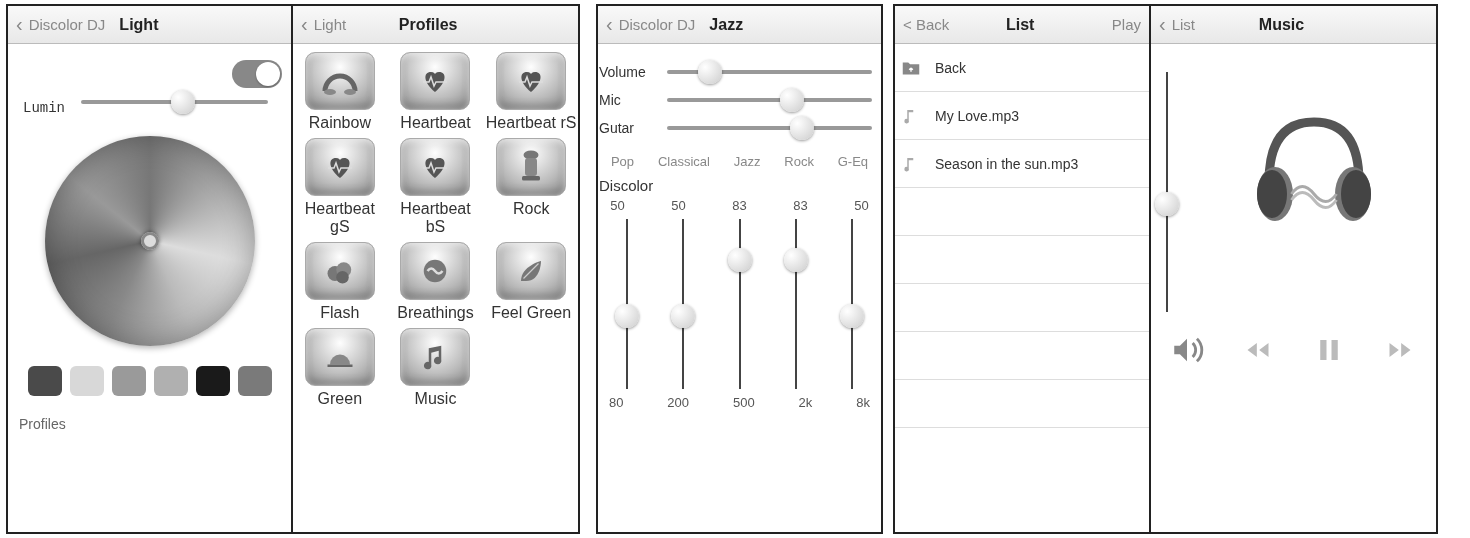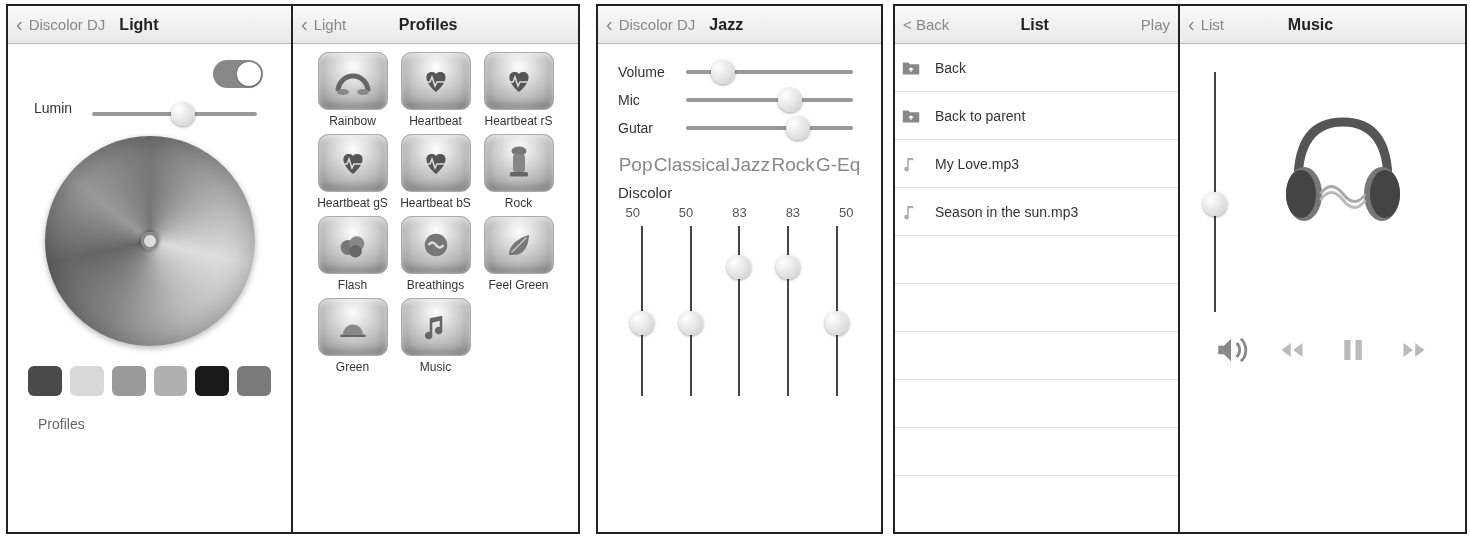--- a/index.html
+++ b/index.html
@@ -32,40 +32,40 @@
   }
   .back-chevron {
     font-size: 20px;
     color: #888;
     margin-right: 2px;
   }
   .back-label { color: #888; font-size: 15px; }
   .header-title { font-weight: bold; font-size: 16px; color: #222; flex: 1; text-align: center; }
   .header-spacer { width: 60px; }
   .header-right { color: #888; font-size: 15px; width: 50px; text-align: right; }
-  .body { flex: 1; padding: 8px 20px; overflow: hidden; }
+  .body { flex: 1; padding: 8px 1px; overflow: hidden; }
 
   
   .toggle {
     float: right;
     width: 50px; height: 28px;
     border-radius: 14px;
     background: #888;
     position: relative;
     margin: 8px 8px 12px 0;
   }
   .toggle::after {
     content: "";
     position: absolute;
     right: 2px; top: 2px;
     width: 24px; height: 24px;
     background: #fff; border-radius: 50%;
     box-shadow: 0 1px 2px rgba(0,0,0,.3);
   }
-  .lumin-row { clear: both; display: flex; align-items: flex-end; margin: 10px 6px 20px; }
+  .lumin-row { clear: both; display: flex; align-items: flex-start; margin: 10px 14px 20px; font-family: Liberation Mono, monospace; }
   .lumin-label { width: 50px; }
   .hslider { flex:1; height: 4px; background: #999; position: relative; border-radius: 2px; margin: 0 8px;}
   .hslider .thumb {
     position: absolute; top: -10px;
     width: 24px; height: 24px;
     background: radial-gradient(circle at 30% 30%, #fff, #ccc);
     border-radius: 50%;
     box-shadow: 0 1px 3px rgba(0,0,0,.4);
   }
   .colorwheel {
@@ -94,26 +94,26 @@
   .proficon {
     width:70px; height:58px;
     margin:0 auto 4px;
     border-radius:10px;
     background: radial-gradient(circle at 50% 25%, #fefefe, #bbb 60%, #888 100%);
     border:1px solid #aaa;
     display:flex; align-items:center; justify-content:center;
     color:#555;
     box-shadow: inset 0 2px 6px rgba(255,255,255,.7), inset 0 -4px 8px rgba(0,0,0,.2);
   }
-  .proflbl { font-size:12px; color:#333; }
+  .proflbl { font-size:16px; color:#333; }
 
   
   .srow { display:flex; align-items:center; margin:12px 0; }
   .slabel { width:60px; }
-  .eq-presets { display:flex; justify-content:space-around; color:#888; font-size:19px; margin:18px 0 8px;}
+  .eq-presets { display:flex; justify-content:space-around; color:#888; font-size:13px; margin:18px 0 8px;}
   .eq-title { margin:6px 0 4px; font-size:15px; }
   .eq-values, .eq-freqs { display:flex; justify-content:space-around; font-size:13px; color:#555;gap:24px;}
   .eq-sliders { display:flex; justify-content:space-around; height:170px; margin:6px 0;}
   .vslider { width:2px; background:#444; position:relative;}
   .vslider .thumb { position:absolute; left:-11px; width:24px; height:24px;
     background: radial-gradient(circle at 30% 30%, #fff, #ccc);
     border-radius:50%; box-shadow:0 1px 3px rgba(0,0,0,.4);}
 
   
   .listitem {
@@ -356,52 +356,50 @@
             <div class="vslider">
               <div class="thumb" style="top:17%"></div>
             </div>
           </div>
           <div style="display: flex; justify-content: center; flex: 1 1 0%;">
             <div class="vslider">
               <div class="thumb" style="top:50%"></div>
             </div>
           </div>
         </div>
+      <div class="eq-freqs" id="eq-freqs">
+          <span>80</span>
+          <span>200</span>
+          <span>500</span>
+          <span>2k</span>
+          <span>8k</span>
+        </div>
     </div>
   </div>
 
 </div>
 
 <div class="group" style="flex:0 0 574px;">
 
-  <div class="phone" style="width:287px;">
+  <div class="phone" style="width:258px;">
     <div class="header">
       <span class="back-label">&lt; <span>Back</span></span>
       <span class="header-title">List</span>
       <span class="header-right">Play</span>
     </div>
     <div class="body" style="padding:0;">
       <div id="file-list">
           <div class="listitem">
             <span class="li-icon">
               <svg width="22" height="22" viewBox="0 0 24 24">
                 <path fill="#888" d="M3 6h6l2 2h10v11H3z"></path>
                 <path d="M12 16v-4m0 0l-2 2m2-2l2 2" stroke="#fff" stroke-width="1.5" fill="none"></path>
               </svg>
             </span>
             <span>Back</span>
-          </div>
-          <div class="listitem">
-            <span class="li-icon">
-              <svg width="22" height="22" viewBox="0 0 24 24">
-                <path fill="#888" d="M3 6h6l2 2h10v11H3z"></path>
-                <path d="M12 16v-4m0 0l-2 2m2-2l2 2" stroke="#fff" stroke-width="1.5" fill="none"></path>
-              </svg>
-            </span>
-            <span>Back to parent</span>
           </div>
           <div class="listitem">
             <span class="li-icon">
               <svg width="18" height="18" viewBox="0 0 24 24">
                 <path fill="#aaa" d="M9 18a3 3 0 11-2-2V4h8v3h-6v11z"></path>
               </svg>
             </span>
             <span>My Love.mp3</span>
           </div>
           <div class="listitem">

